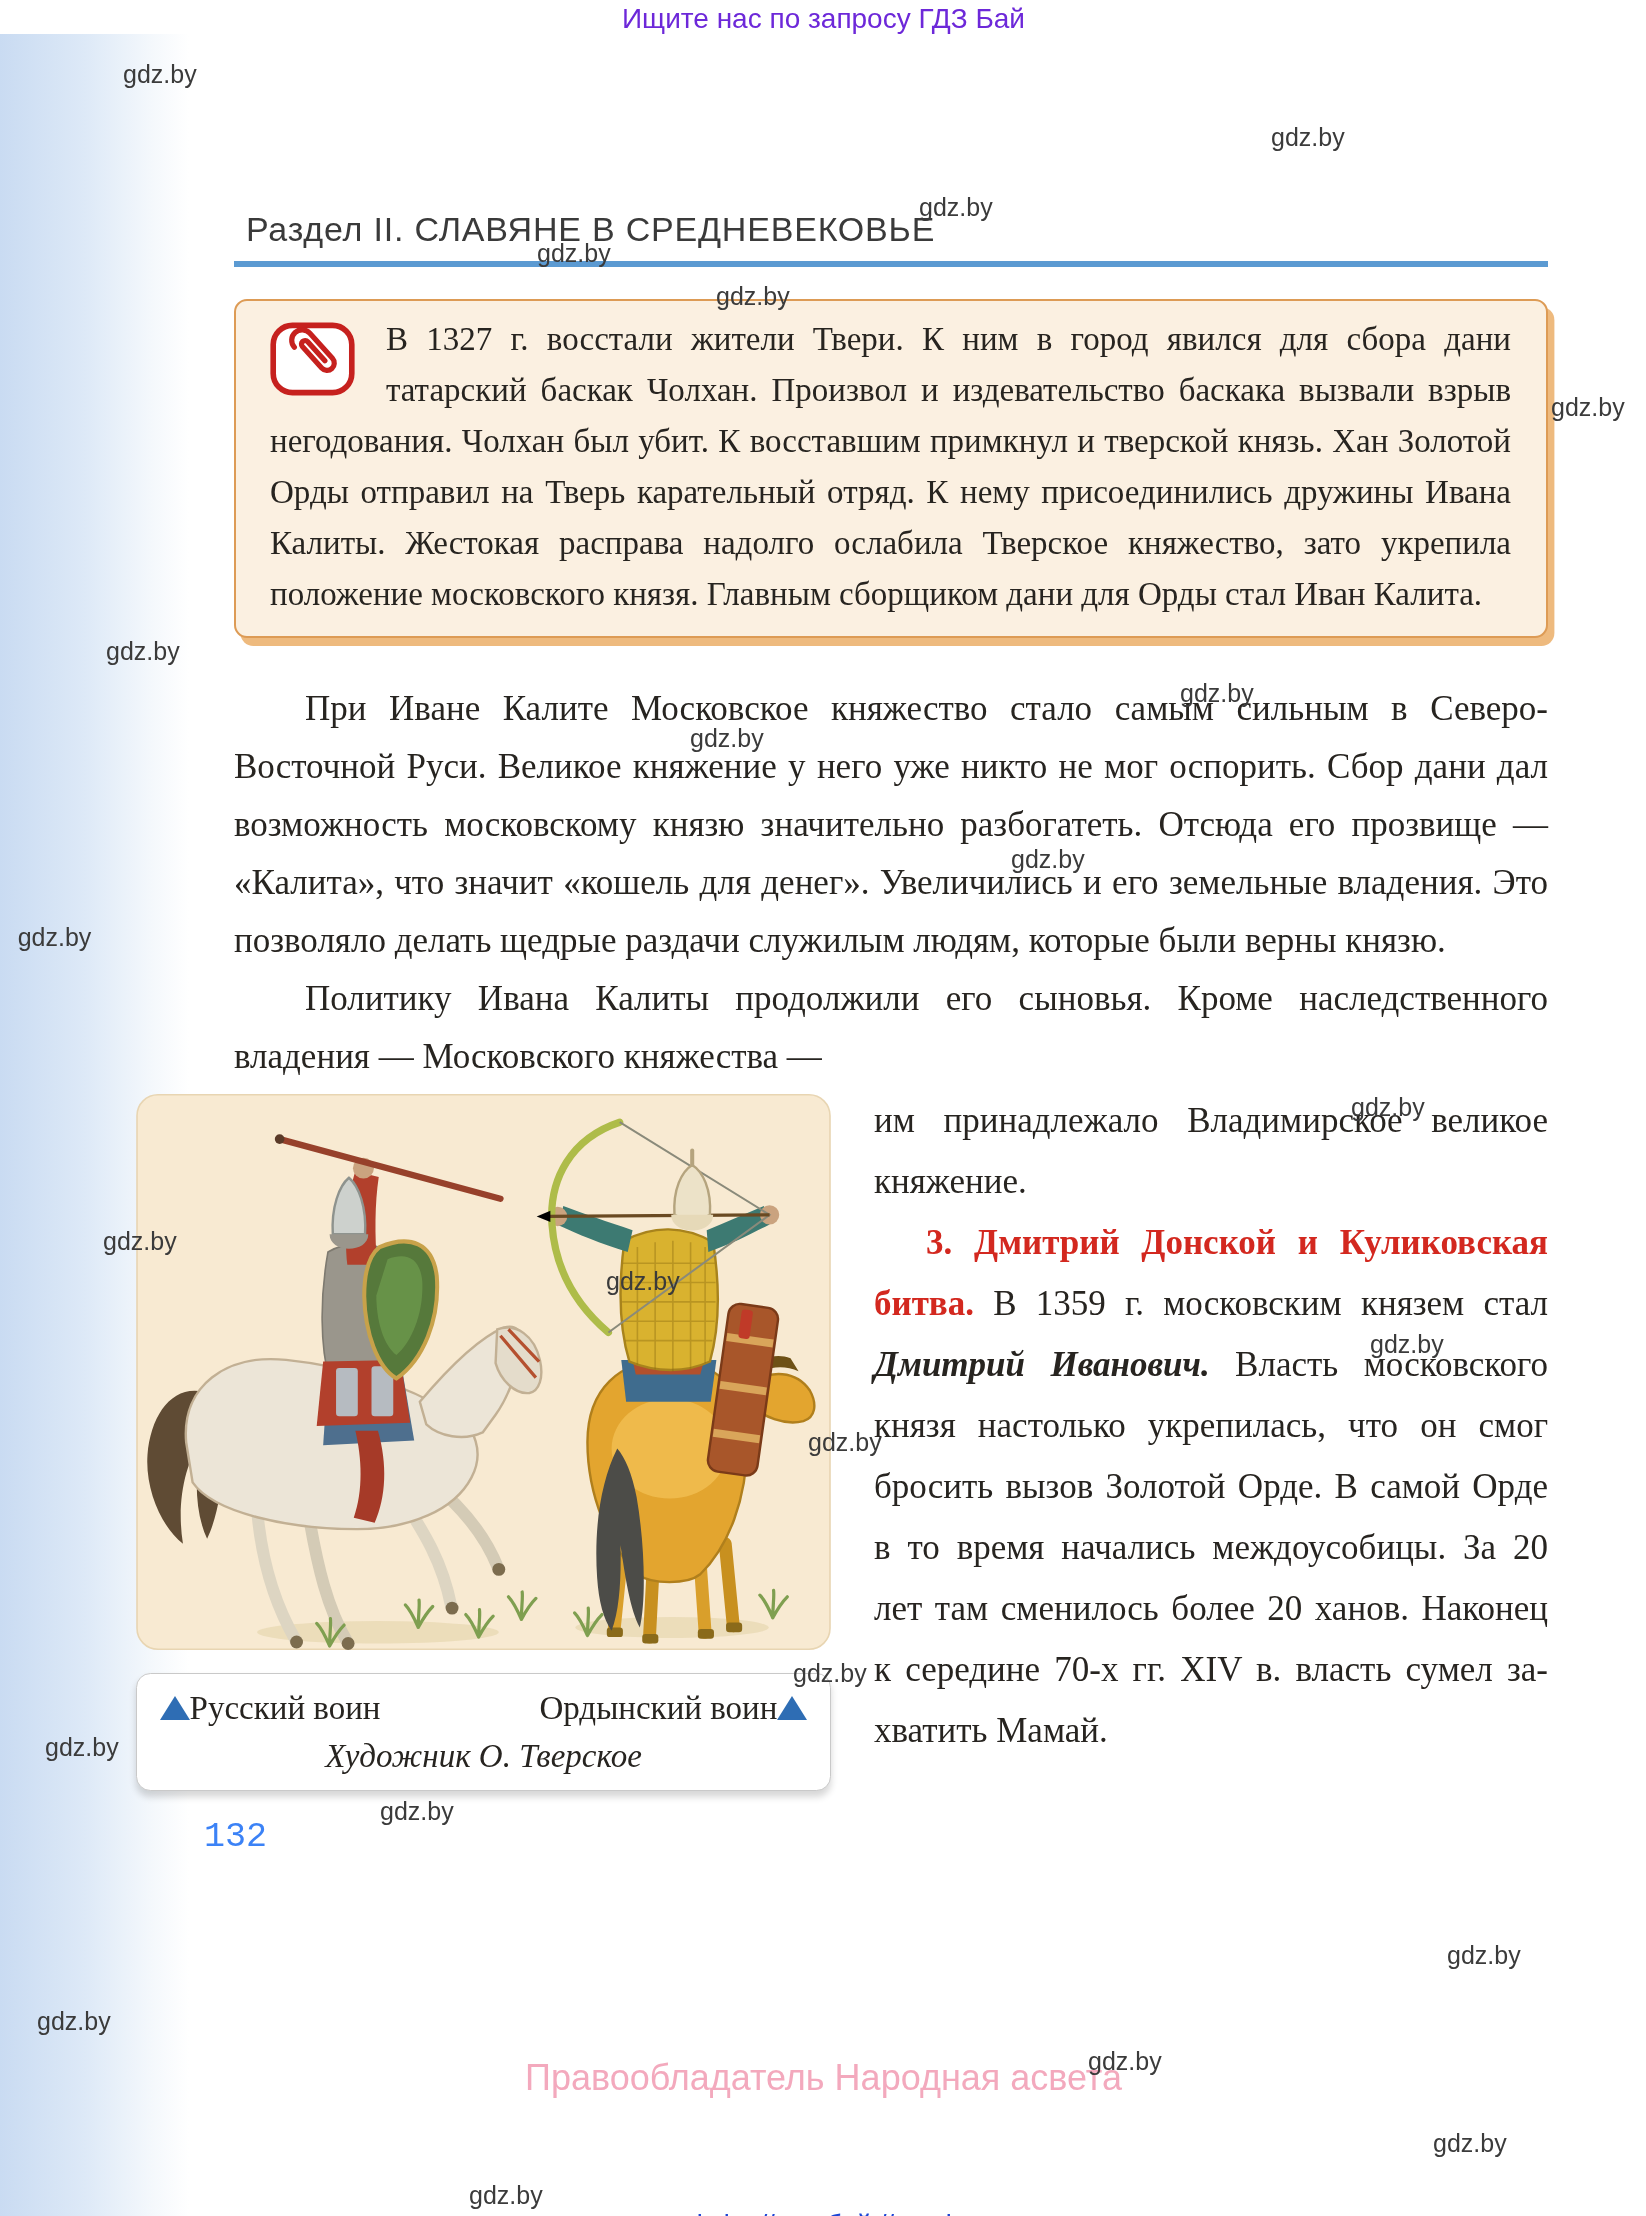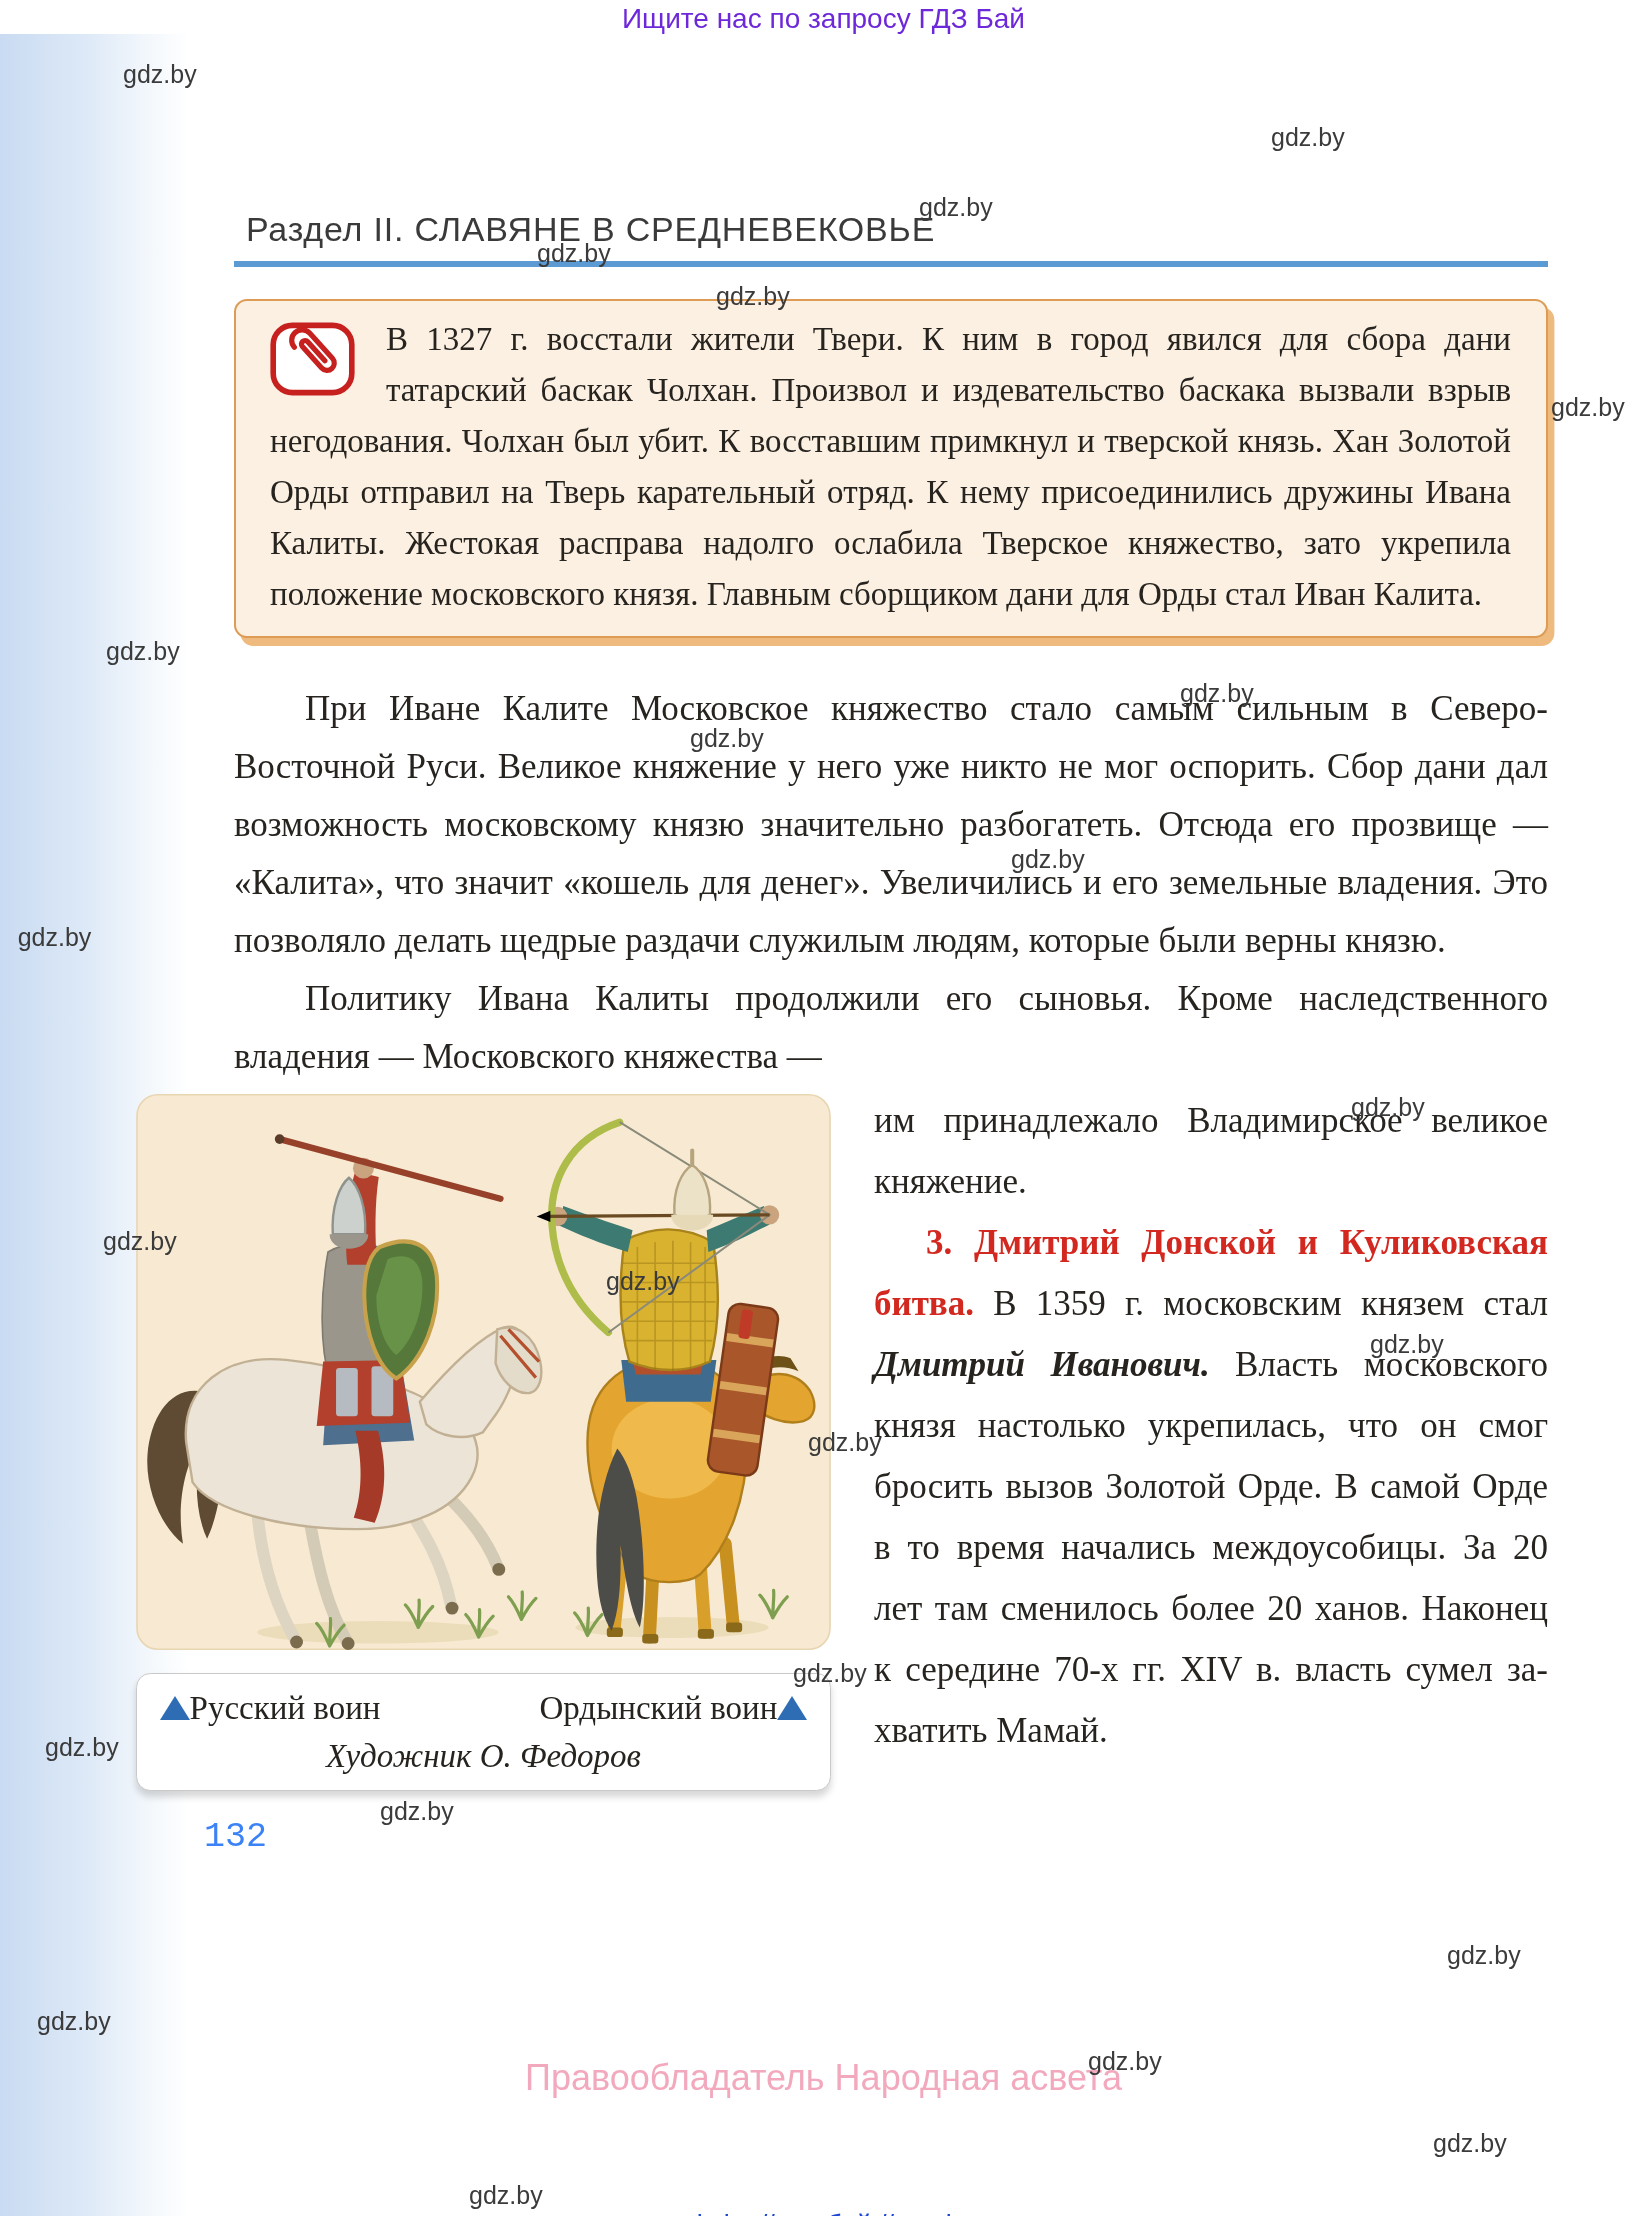--- a/index.html
+++ b/index.html
@@ -254,21 +254,21 @@
         <div class="cap-row">
           <span class="cap-group">
             <span class="tri-up"></span>
             <span>Русский воин</span>
           </span>
           <span class="cap-group">
             <span>Ордынский воин</span>
             <span class="tri-up"></span>
           </span>
         </div>
-        <div class="cap-artist">Художник О. Федоров</div>
+        <div class="cap-artist">Художник О. Тверское</div>
       </div>
 
       <div class="page-number">132</div>
     </figure>
 
     <p class="para col-intro">им принадлежало Владимир­ское великое княжение.</p>
     <p class="para col-body">
       <span class="red-heading">3. Дмитрий Донской и Ку­ликовская битва.</span><span> В 1359 г. мо­сковским князем стал </span><span class="name-em">Дмитрий Иванович.</span><span> Власть московского князя настолько укрепилась, что он смог бросить вызов Зо­лотой Орде. В самой Орде в то время начались междоусобицы. За 20 лет там сменилось более 20 ханов. Наконец к середине 70-х гг. XIV в. власть сумел за­хватить Мамай.</span>
     </p>
 

